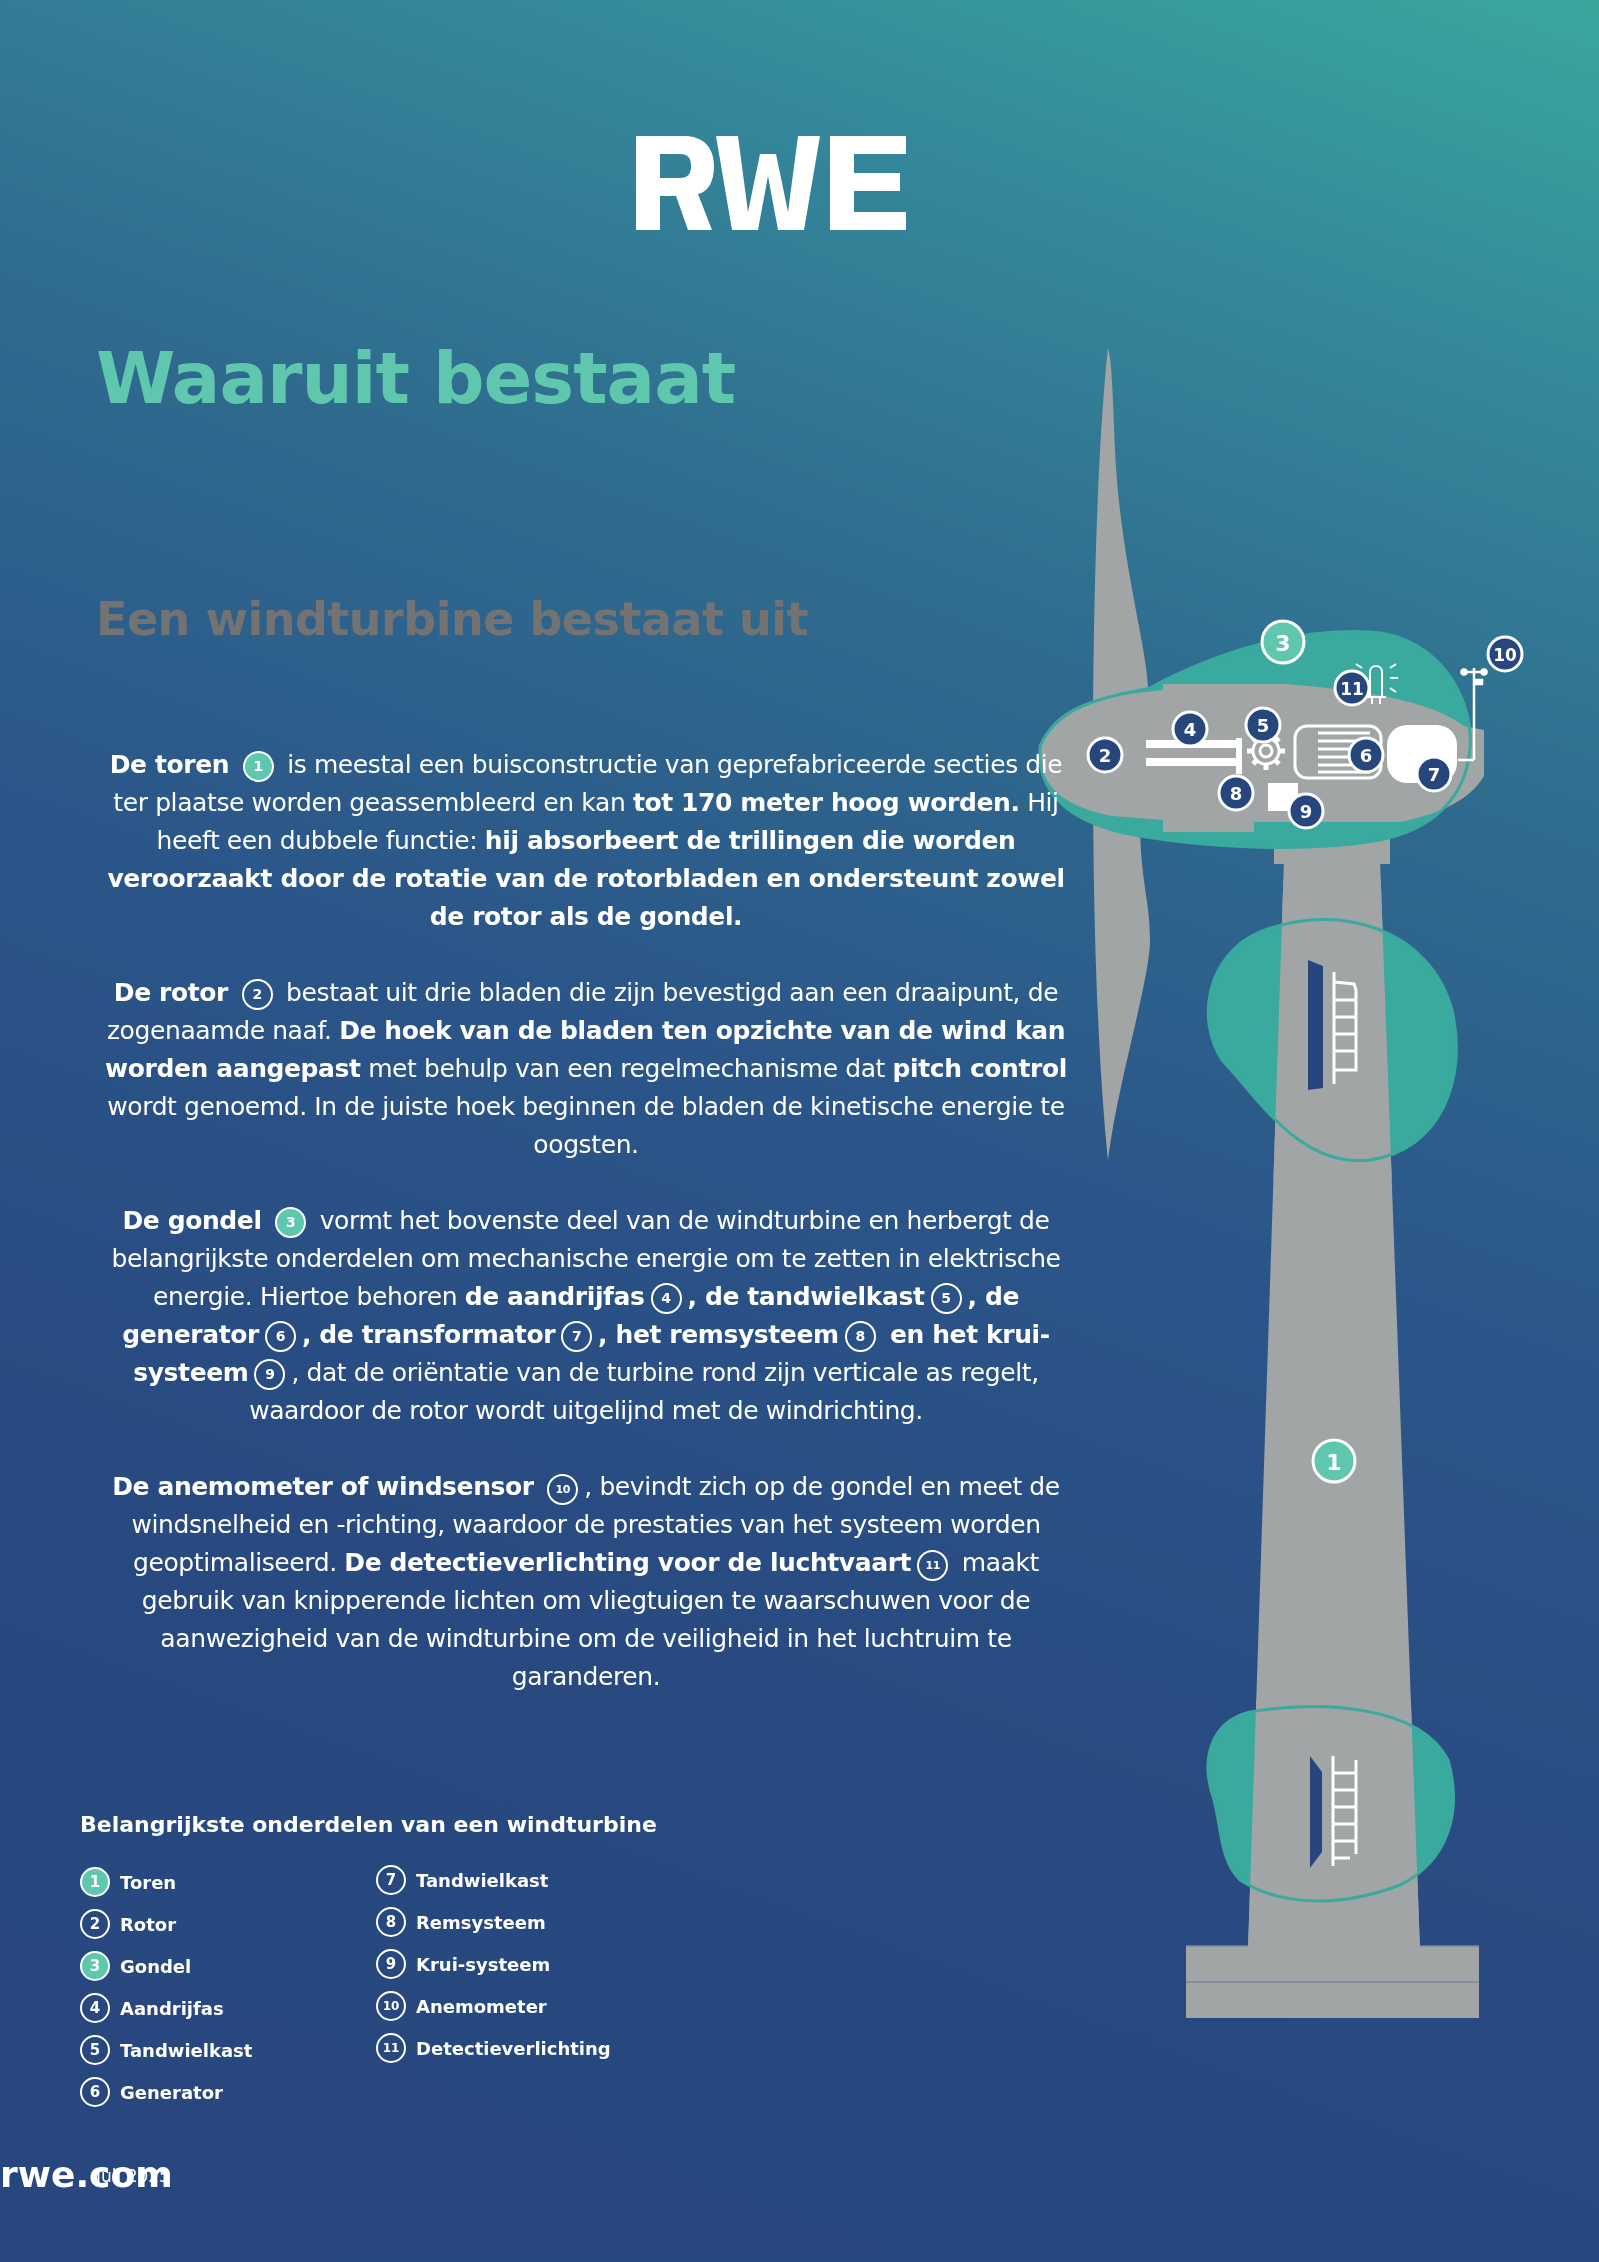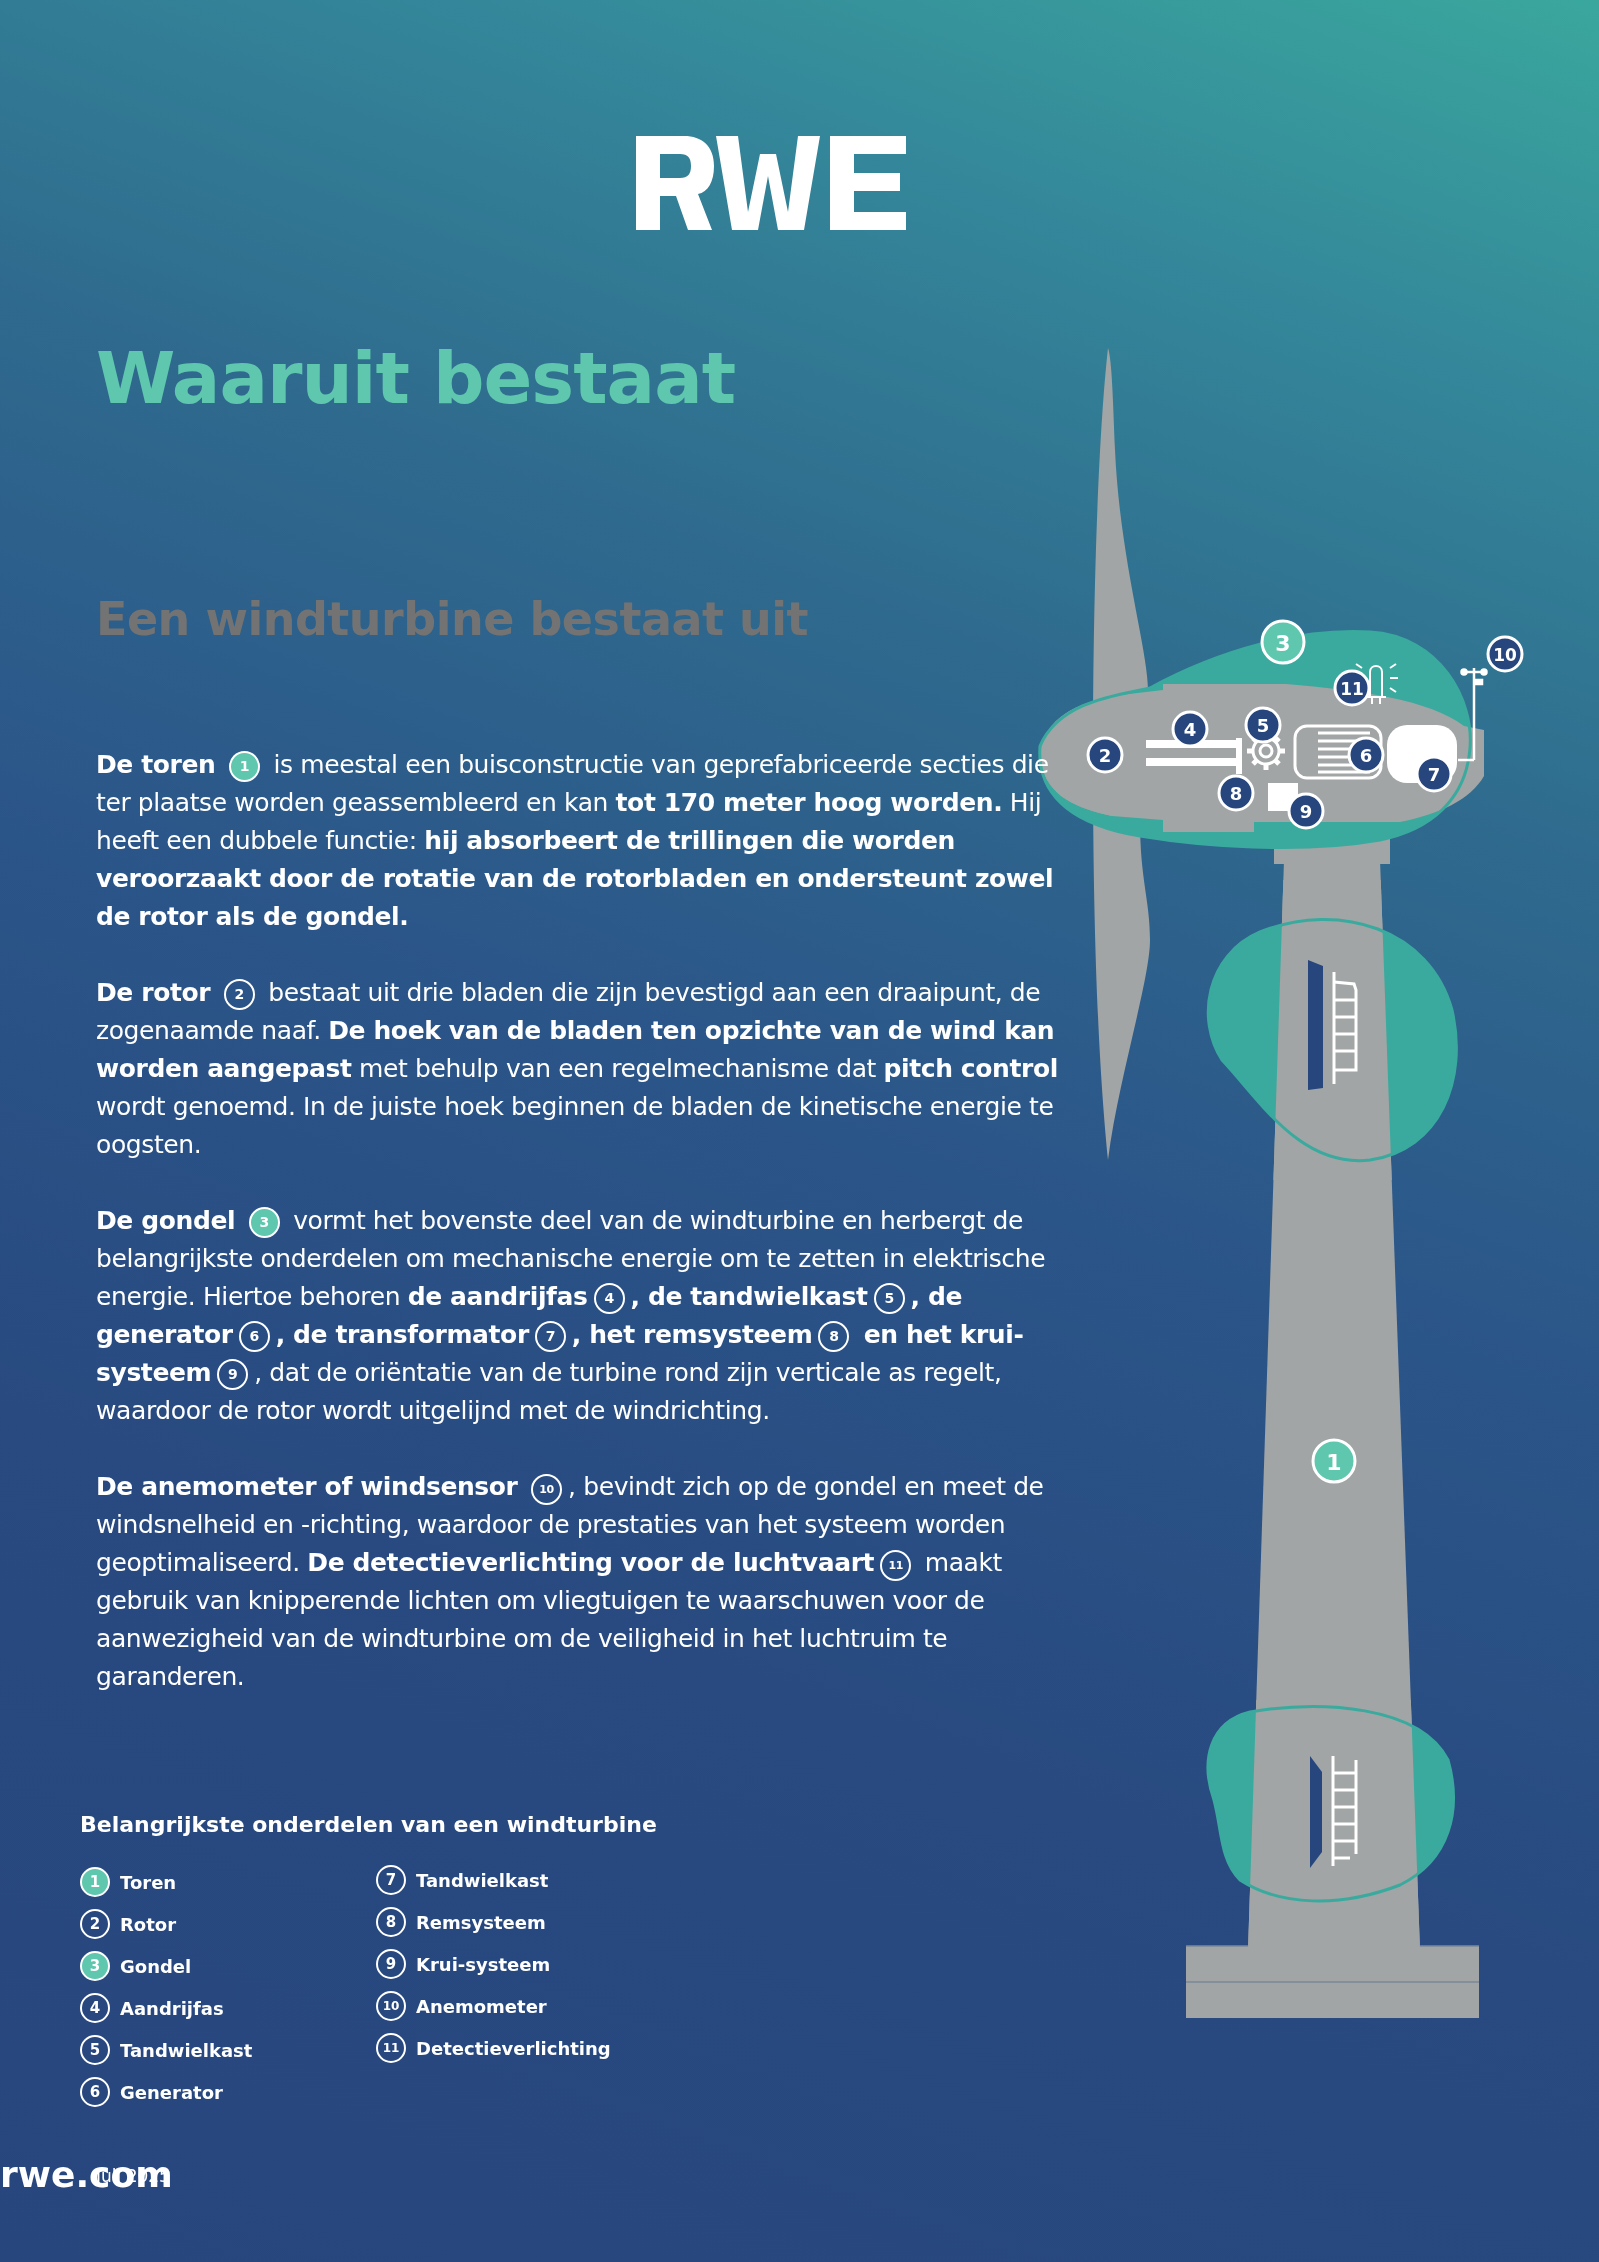--- a/index.html
+++ b/index.html
@@ -20,21 +20,21 @@
     }
     .subtitle {
       position: absolute; left: 96px; top: 586px; width: 960px;
       font-weight: bold; font-size: 46px; line-height: 66px; color: #737373;
       letter-spacing: -0.5px;
     }
     .body-text {
       position: absolute; left: 96px; top: 746px; width: 980px;
       font-size: 25px; line-height: 38px; color: #ffffff; letter-spacing: -0.4px;
     }
-    .body-text p { margin-bottom: 38px; }
+    .body-text p { margin-bottom: 38px; text-align: center; }
     .body-text b { font-weight: bold; }
     .num {
       display: inline-flex; align-items: center; justify-content: center;
       width: 31px; height: 31px; border-radius: 50%;
       border: 2.5px solid #ffffff; font-size: 14px; font-weight: bold;
       vertical-align: 2px; margin: 0 6px; line-height: 1;
     }
     .num.green { background: #5ec7ae; }
     .num.small { font-size: 11px; }
     .legend {

